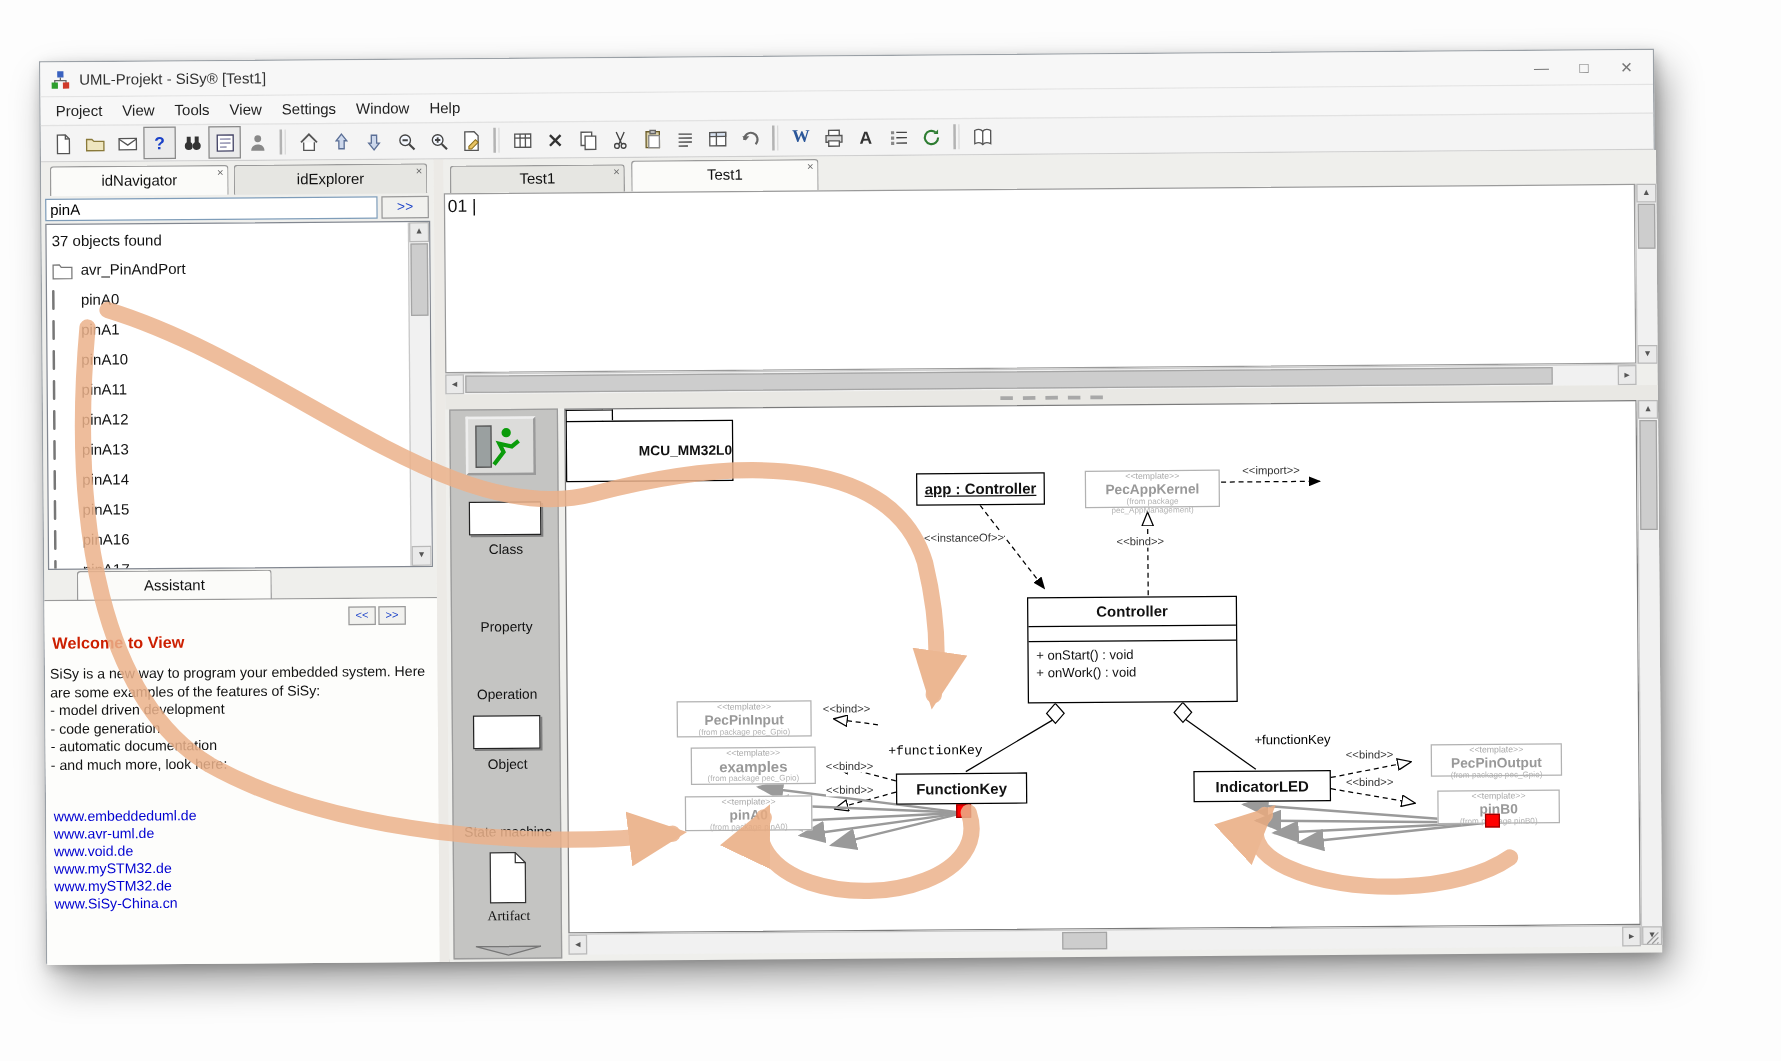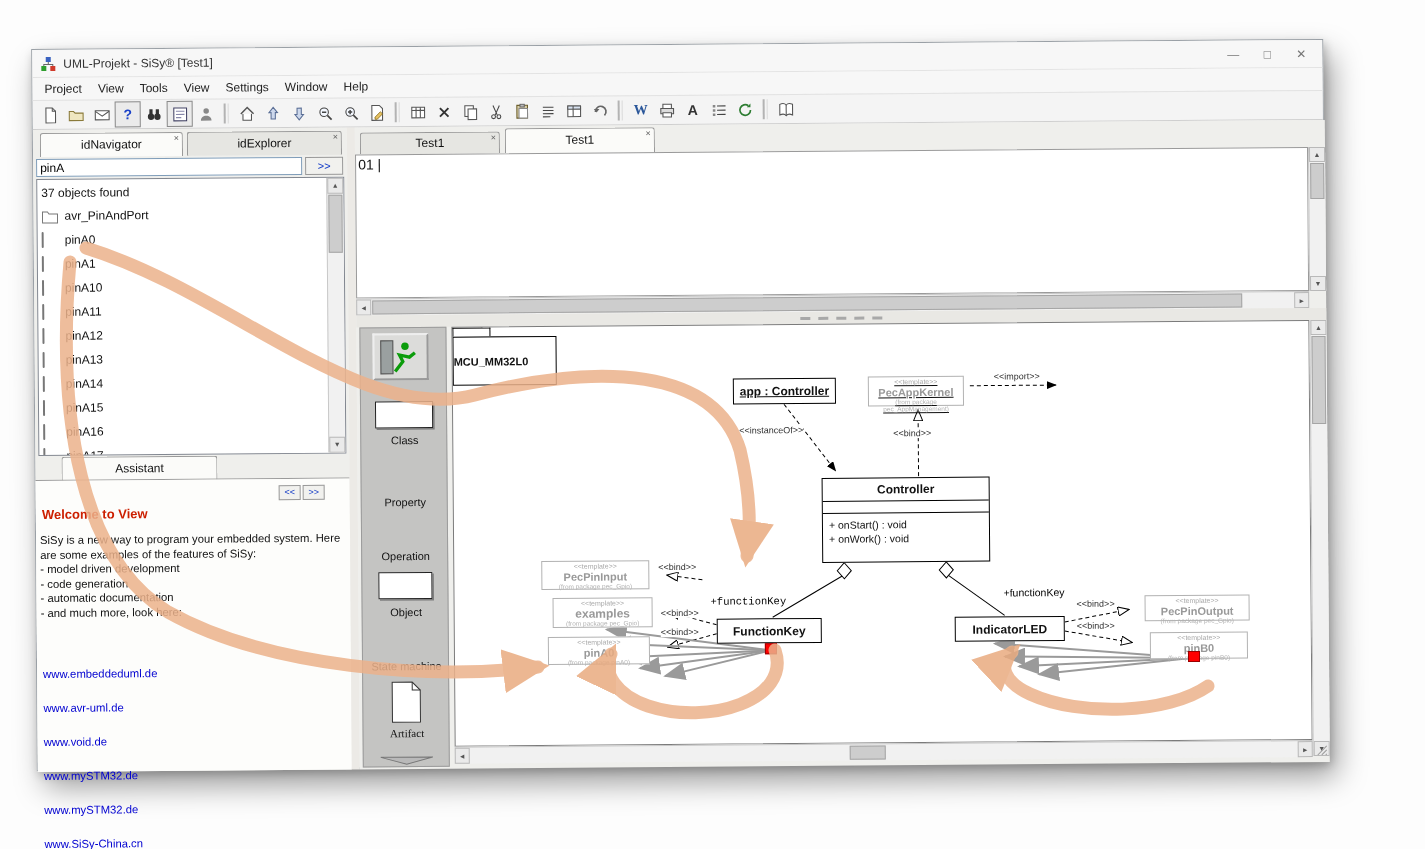--- a/index.html
+++ b/index.html
@@ -42,21 +42,21 @@
   .sb-btn { position:absolute; background:#eaeaea; border:1px solid #b9b9b9; color:#555; font-size:7px; text-align:center; }
   .sb-thumb { position:absolute; background:#cdcdcd; border:1px solid #a5a5a5; }
 
   .assist-tab { position:absolute; left:26px; top:327px; width:156px; height:24px; }
   .assist-row-line { position:absolute; left:0; top:350px; width:314px; height:1px; background:#9a9a9a; }
   .assist-panel { position:absolute; left:0; top:351px; width:314px; height:291px; background:#fdfdfb; }
   .mini-btn { position:absolute; width:22px; height:15px; background:#f1f1ee; border:1px solid #999; color:#1a41c8; font-size:9px; text-align:center; line-height:13px; }
   .welcome { position:absolute; left:6px; top:26px; color:#cc1f00; font-weight:bold; font-size:13px; }
   .intro { position:absolute; left:4px; top:52px; font-size:11.3px; line-height:14.5px; color:#111; }
   .linkcol { position:absolute; left:6px; top:166px; font-size:11.3px; line-height:14px; }
-  .linkcol a { color:#0000d0; text-decoration:none; display:block;margin-top:20px; }
+  .linkcol a { color:#0000d0; text-decoration:none; display:block; }
 
   .vsplit { position:absolute; left:314px; top:80px; width:8px; height:642px; background:#eceae6; }
 
   
   .right-pane { position:absolute; left:322px; top:80px; width:970px; height:642px; background:#efefec; }
   .ed-body { position:absolute; left:0; top:27px; width:953px; height:144px; background:#fff; border:1px solid #9a9a9a; font-size:14px; padding:1px 2px; }
   .splitter-strip { position:absolute; left:0; top:188px; width:970px; height:12px; background:#e9e8e4; display:flex; align-items:center; justify-content:center; }
   .splitter-strip i { display:inline-block; width:10px; height:3px; background:#a8a8a8; margin:0 4px; }
 
   .palette { position:absolute; left:3px; top:200px; width:87px; height:440px; background:#c4c4c2; border:1px solid #9b9b9b; }
@@ -480,36 +480,36 @@
 
           <path d="M736,336 L540,320" stroke="#9a9a9a" stroke-width="2" fill="none" marker-end="url(#mG)"></path>
           <path d="M736,336 L550,333" stroke="#9a9a9a" stroke-width="2" fill="none" marker-end="url(#mG)"></path>
           <path d="M736,336 L564,343" stroke="#9a9a9a" stroke-width="2" fill="none" marker-end="url(#mG)"></path>
           <path d="M736,336 L584,351" stroke="#9a9a9a" stroke-width="2" fill="none" marker-end="url(#mG)"></path>
         </svg>
 
         <div class="node bnode" style="left:280px;top:53px;width:103px;height:26px;">
           <span style="text-decoration:underline">app : Controller</span>
         </div>
-        <div class="node tplnode" style="left:415px;top:52px;width:96px;height:30px;text-decoration:underline;">
+        <div class="node tplnode" style="left:415px;top:52px;width:108px;height:30px;">
           <div class="st">&lt;&lt;template&gt;&gt;</div>
           <div class="tt">PecAppKernel</div>
           <div class="fr">(from package pec_AppManagement)</div>
         </div>
         <div class="folder" style="left:613px;top:48px;width:88px;height:50px;">
           <div class="ftab" style="width:30px;"></div>
           <div class="fbody" style="top:9px;width:88px;height:41px;padding-top:2px;">
             <div class="st">&lt;&lt;class diagram&gt;&gt;</div>
             <div class="ft">Pec</div>
             <div class="st">(ARM C++)</div>
           </div>
         </div>
         <div class="folder" style="left:733px;top:37px;width:114px;height:58px;">
           <div class="ftab" style="width:38px;"></div>
-          <div class="fbody" style="top:9px;width:104px;height:49px;display:flex;align-items:center;justify-content:flex-start;">
+          <div class="fbody" style="top:9px;width:134px;height:49px;display:flex;align-items:center;justify-content:flex-end;">
             <span class="ft" style="font-size:11px">MCU_MM32L0</span>
           </div>
         </div>
         <div class="node classnode" style="left:368px;top:153px;width:168px;height:85px;">
           <div class="cn-title">Controller</div>
           <div class="cn-attrs"></div>
           <div class="cn-ops">
             <div>+ onStart() : void</div>
             <div>+ onWork() : void</div>
           </div>

